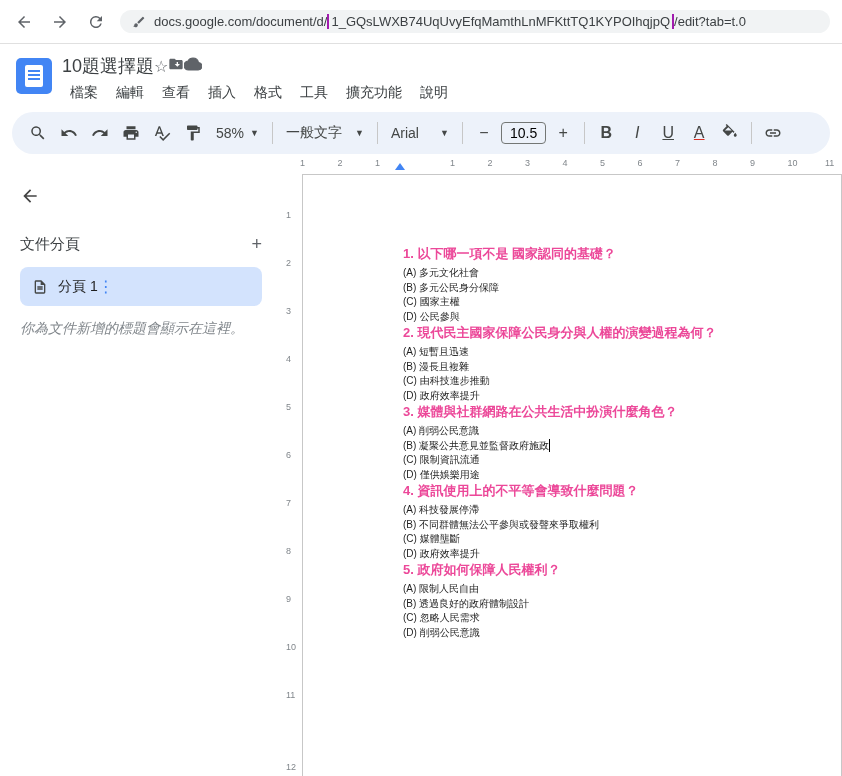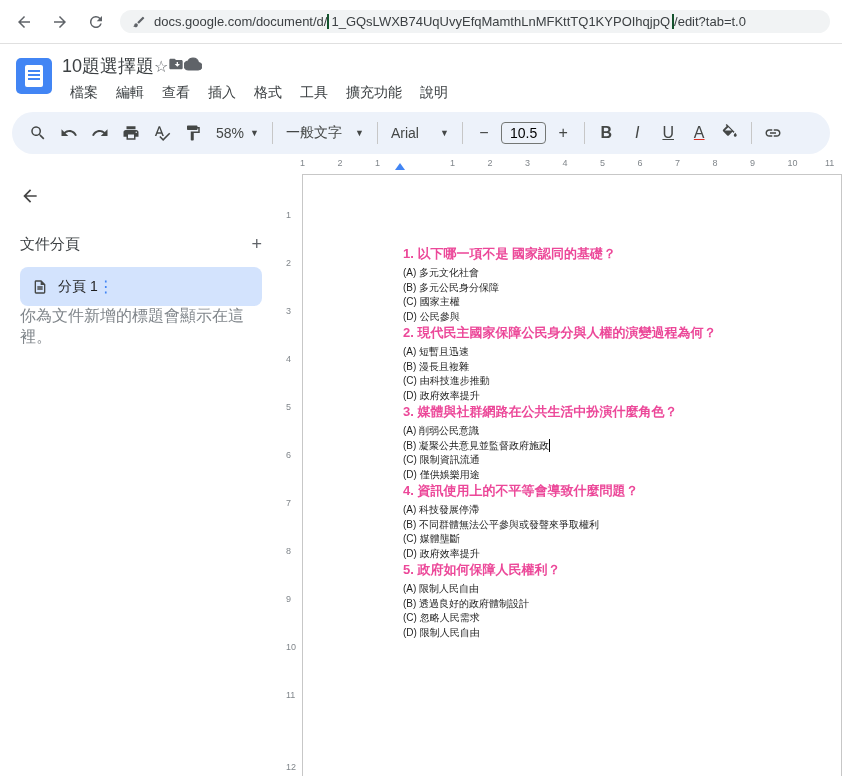--- a/index.html
+++ b/index.html
@@ -3,21 +3,21 @@
 <meta charset="utf-8">
 <style>
 * { margin: 0; padding: 0; box-sizing: border-box; font-family: Arial, "Microsoft JhengHei", sans-serif; }
 body { background: #fff; width: 842px; height: 776px; overflow: hidden; position: relative; }
 
 .browser-bar { display: flex; align-items: center; padding: 8px 12px; gap: 12px; border-bottom: 1px solid #e0e0e0; height: 44px; }
 .nav-btn { width: 24px; height: 24px; display: flex; align-items: center; justify-content: center; color: #5f6368; cursor: pointer; }
 .nav-btn svg { width: 18px; height: 18px; }
 .url-container { flex: 1; display: flex; align-items: center; gap: 8px; background: #f1f3f4; border-radius: 16px; padding: 4px 12px; font-size: 13px; color: #3c4043; }
 .url-text { white-space: nowrap; overflow: hidden; }
-.url-highlight { border: 2px solid #14532d; padding: 0 2px; }
+.url-highlight { border: 2px solid #a21caf; padding: 0 2px; }
 
 .header { display: flex; align-items: flex-start; padding: 10px 16px 0; gap: 10px; }
 .docs-icon { width: 36px; height: 36px; background: #4285f4; border-radius: 5px; display: flex; align-items: center; justify-content: center; margin-top: 4px; }
 .docs-icon-inner { width: 18px; height: 22px; background: #fff; border-radius: 2px; position: relative; }
 .docs-icon-inner::after { content: ''; position: absolute; top: 5px; left: 3px; right: 3px; height: 2px; box-shadow: 0 0 0 #4285f4, 0 4px 0 #4285f4, 0 8px 0 #4285f4; background: #4285f4; }
 .title-area { flex: 1; }
 .title-row { display: flex; align-items: center; }
 .doc-title { font-size: 18px; color: #3c4043; }
 .title-icon { color: #5f6368; cursor: pointer; }
 .menu-bar { display: flex; gap: 2px; margin-top: 2px; }
@@ -35,21 +35,21 @@
 .indent-marker { position: absolute; left: 95px; bottom: 0; width: 0; height: 0; border-left: 5px solid transparent; border-right: 5px solid transparent; border-bottom: 7px solid #4285f4; }
 
 .main { display: flex; height: calc(100% - 165px); }
 .sidebar { width: 282px; padding: 16px 20px; border-right: none; }
 .back-arrow { margin-bottom: 24px; cursor: pointer; color: #444; }
 .outline-header { display: flex; justify-content: space-between; align-items: center; font-size: 15px; color: #3c4043; margin-bottom: 12px; }
 .outline-add { font-size: 18px; color: #5f6368; cursor: pointer; }
 .tab-item { display: flex; align-items: center; justify-content: flex-start; background: #d3e3fd; border-radius: 8px; padding: 10px 12px; font-size: 14px; color: #1f1f1f; cursor: pointer; }
 .tab-item-left { display: flex; align-items: center; gap: 10px; }
 .tab-menu { color: #4285f4; font-size: 16px; }
-.outline-hint { font-size: 16px; color: #80868b; }
+.outline-hint { font-size: 14px; color: #80868b; font-style: italic; margin-top: 14px; }
 
 .ruler-v { width: 20px; background: #fff; position: relative; font-size: 9px; color: #80868b; }
 .ruler-v .vt { position: absolute; left: 4px; }
 
 .page { flex: 1; background: #fff; border: 1px solid #c7c7c7; margin-top: 4px; padding: 70px 50px 20px 100px; overflow: hidden; }
 .q-title { font-weight: bold; font-size: 13px; color: #ec4899; margin-bottom: 3px; }
 .q-opt { font-size: 10px; color: #1f1f1f; line-height: 1.45; }
 .cursor-bar::after { content: ''; display: inline-block; width: 1px; height: 13px; background: #000; vertical-align: middle; }
 
 .underline-a { text-decoration: underline; text-decoration-color: #d93025; }
@@ -260,16 +260,16 @@
         <div class="q-opt">(D) 僅供娛樂用途</div>
         <div class="q-title">4. 資訊使用上的不平等會導致什麼問題？</div>
         <div class="q-opt">(A) 科技發展停滯</div>
         <div class="q-opt">(B) 不同群體無法公平參與或發聲來爭取權利</div>
         <div class="q-opt">(C) 媒體壟斷</div>
         <div class="q-opt">(D) 政府效率提升</div>
         <div class="q-title">5. 政府如何保障人民權利？</div>
         <div class="q-opt">(A) 限制人民自由</div>
         <div class="q-opt">(B) 透過良好的政府體制設計</div>
         <div class="q-opt">(C) 忽略人民需求</div>
-        <div class="q-opt">(D) 限制人民自由</div>
+        <div class="q-opt">(D) 削弱公民意識</div>
       </div>
   </div>
 </div>
 
 </body></html>

